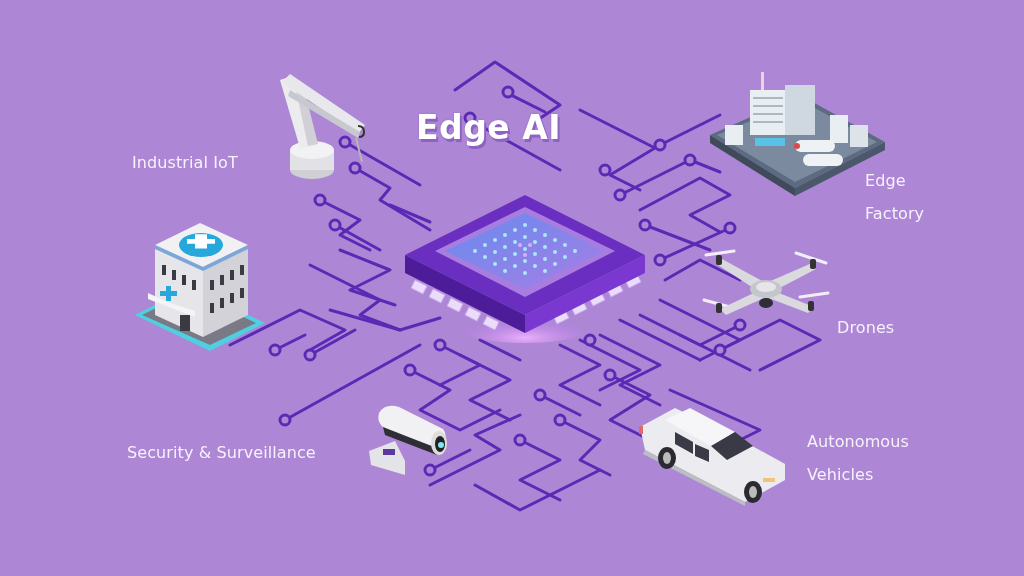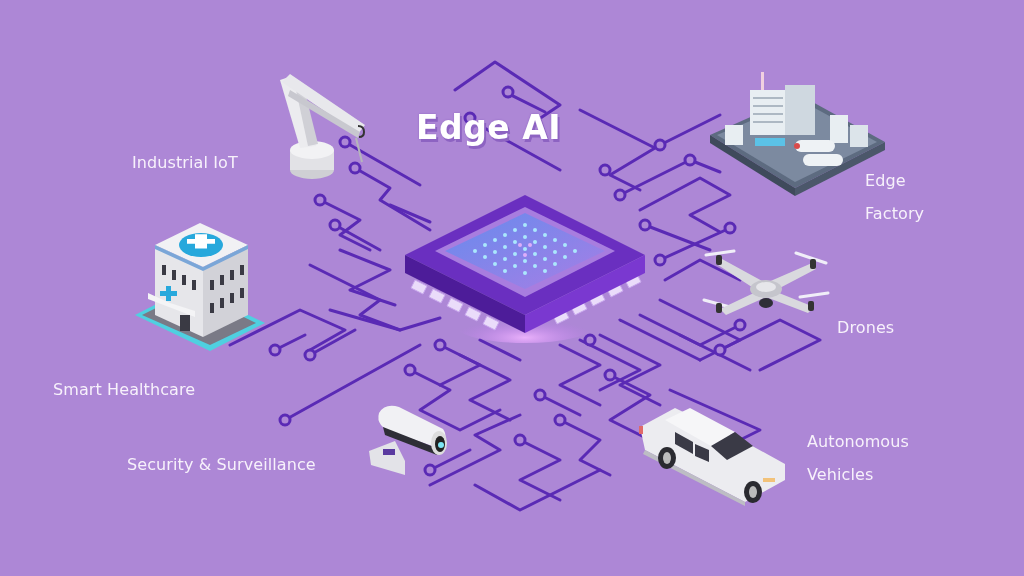--- a/index.html
+++ b/index.html
@@ -243,21 +243,20 @@
         <rect x="110" y="50" width="4" height="10"></rect>
       <rect x="80" y="88" width="4" height="10"></rect>
         <rect x="90" y="83" width="4" height="10"></rect>
         <rect x="100" y="78" width="4" height="10"></rect>
         <rect x="110" y="73" width="4" height="10"></rect>
       <rect x="50" y="100" width="10" height="16"></rect>
     </g>
     <path d="M18,78 L40,88 L65,96 L65,102 L18,84 Z" fill="#f4f4f6"></path>
     <path d="M30,76 h6 v-5 h5 v5 h6 v5 h-6 v5 h-5 v-5 h-6 z" fill="#27a8dc"></path>
   </svg>
-  <div class="label" style="left:53px;top:373px">Smart Healthcare</div>
 
   <svg class="icon" style="left:700px;top:245px" width="135" height="80" viewBox="0 0 135 80">
     <g stroke="#f0eef8" stroke-width="3" stroke-linecap="round">
       <line x1="6" y1="10" x2="34" y2="6"></line>
         <line x1="96" y1="8" x2="126" y2="18"></line>
       <line x1="4" y1="55" x2="30" y2="62"></line>
         <line x1="100" y1="52" x2="128" y2="48"></line>
     </g>
     <path d="M22,14 L66,38 L112,18 L116,24 L74,46 L114,62 L108,68 L66,52 L26,70 L20,64 L58,46 L18,20 Z" fill="#d9d9de"></path>
     <ellipse cx="66" cy="44" rx="16" ry="9" fill="#c5c5cc"></ellipse>
@@ -274,21 +273,21 @@
 
   <svg class="icon" style="left:365px;top:403px" width="85" height="75" viewBox="0 0 85 75">
     <path d="M4,48 L30,38 L40,58 L40,72 L6,62 Z" fill="#e3e3e8"></path>
     <rect x="18" y="46" width="12" height="6" fill="#5a3aa0"></rect>
     <path d="M14,10 Q20,0 34,4 L78,26 Q84,34 76,46 L30,30 Q10,24 14,10 Z" fill="#f1f1f4"></path>
     <path d="M18,24 L74,46 L72,52 L20,32 Z" fill="#2e2e36"></path>
     <ellipse cx="74" cy="40" rx="8" ry="12" fill="#ddd"></ellipse>
     <ellipse cx="75" cy="41" rx="5" ry="8" fill="#222"></ellipse>
     <circle cx="76" cy="42" r="3" fill="#7ee6f4"></circle>
   </svg>
-  <div class="label" style="left:127px;top:448px">Security &amp; Surveillance</div>
+  <div class="label" style="left:127px;top:436px">Security &amp; Surveillance</div>
 
   <svg class="icon" style="left:635px;top:402px" width="155" height="105" viewBox="0 0 155 105">
     <path d="M5,25 L40,6 L110,40 L150,62 L150,78 L110,100 L10,48 Z" fill="#ececf0"></path>
     <path d="M10,48 L110,100 L110,104 L8,52 Z" fill="#bdbdc4"></path>
     <path d="M30,18 L55,6 L100,30 L76,44 Z" fill="#f6f6f8"></path>
     <path d="M76,44 L100,30 L118,44 L92,58 Z" fill="#3a3a46"></path>
     <path d="M40,30 L58,40 L58,52 L40,42 Z" fill="#3a3a46"></path>
     <path d="M60,42 L74,48 L74,60 L60,54 Z" fill="#3a3a46"></path>
     <ellipse cx="32" cy="56" rx="9" ry="11" fill="#2a2a30"></ellipse>
     <ellipse cx="32" cy="56" rx="4" ry="6" fill="#bbb"></ellipse>

